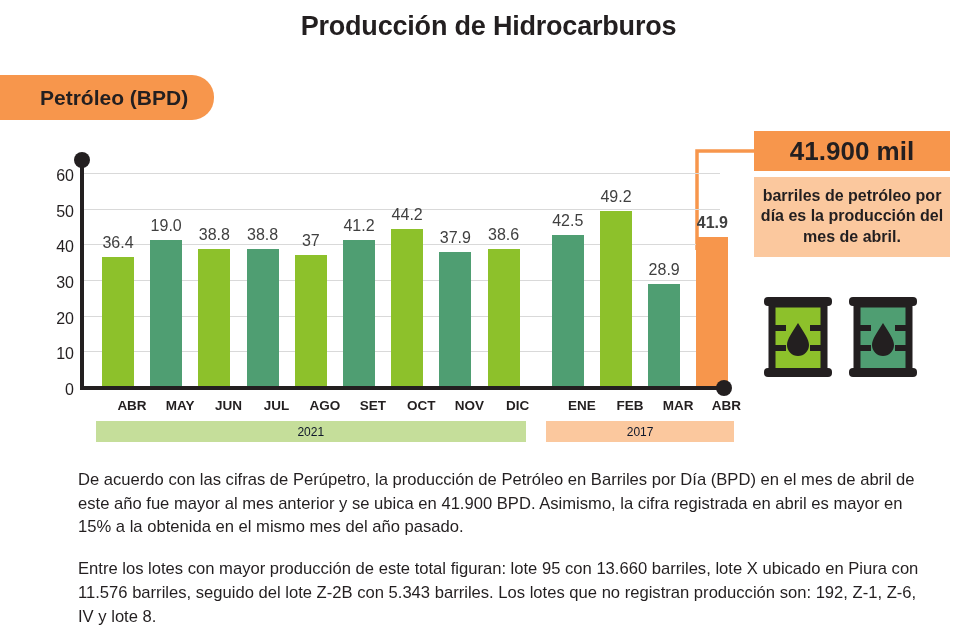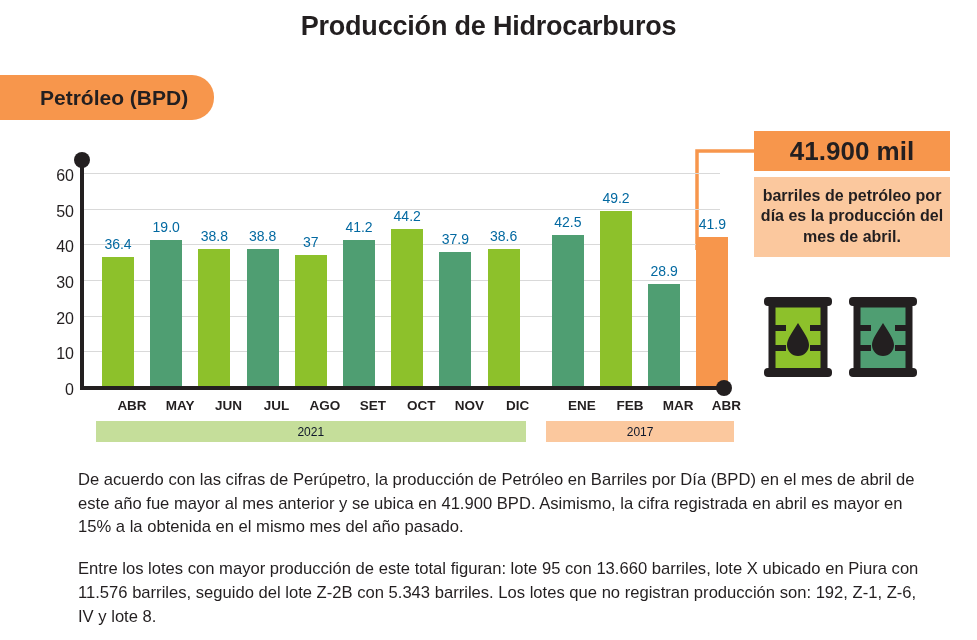--- a/index.html
+++ b/index.html
@@ -131,26 +131,26 @@
     position: absolute;
     bottom: 0;
     left: 0;
     width: 32px;
   }
   .bar-label {
     position: absolute;
     left: -14px;
     width: 60px;
     text-align: center;
-    font-size: 14px;
-    color: #0369a1;
+    font-size: 16px;
+    color: #404040;
     white-space: nowrap;
   }
   .bar-label.highlight {
-    font-weight: normal;
+    font-weight: bold;
   }
   .month-label {
     position: absolute;
     left: -14px;
     width: 60px;
     text-align: center;
     font-size: 13.5px;
     font-weight: bold;
     color: #231f20;
   }

